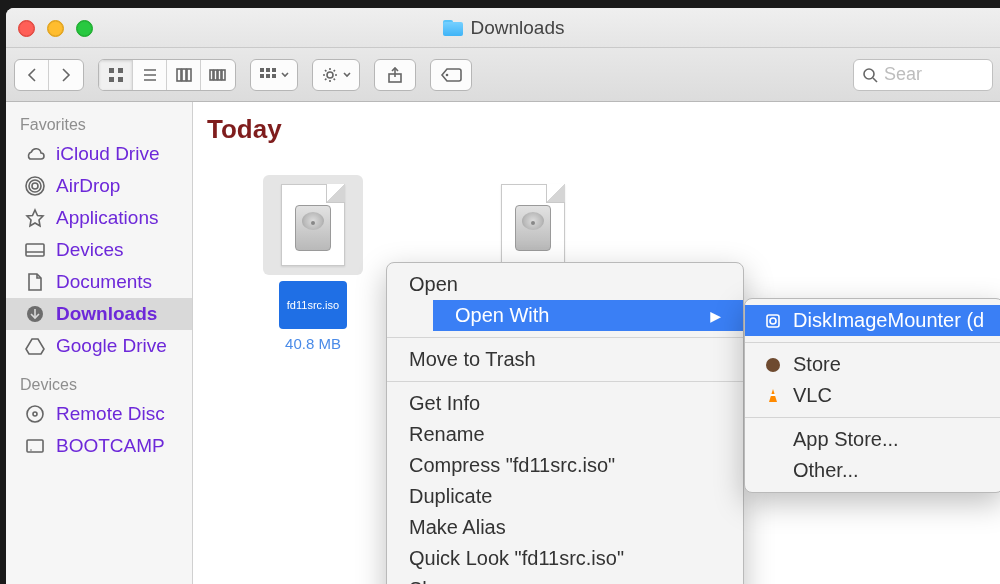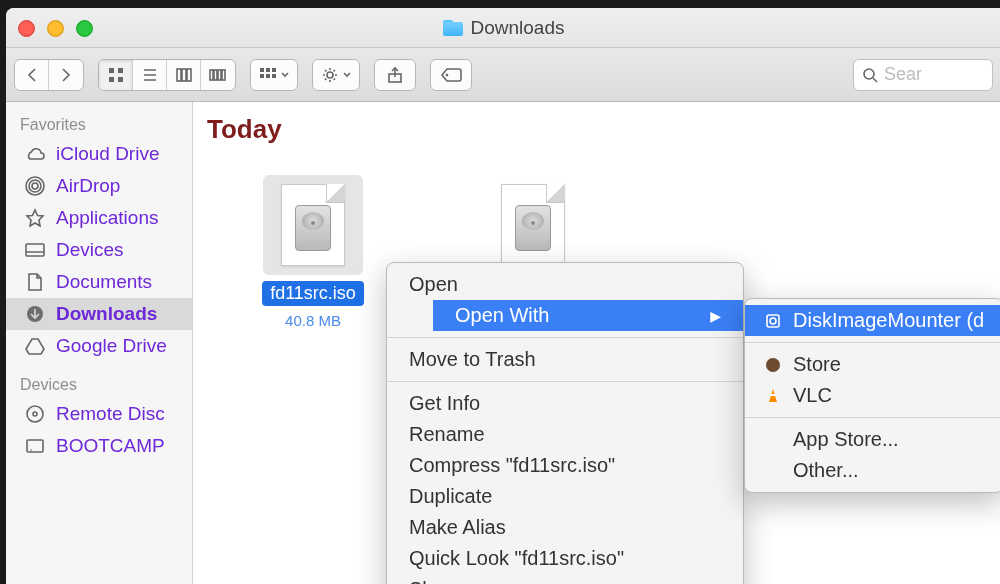--- a/index.html
+++ b/index.html
@@ -155,22 +155,22 @@
     gap:6px; position:relative;
   }
   .file .thumb {
     width: 100px; height: 100px;
     display:flex; align-items:center; justify-content:center;
   }
   .file.selected .thumb {
     background:#e5e5e5; border-radius:6px;
   }
   .file-name {
-    font-size:18px;
-    padding: 2px 8px; border-radius:4px;
+    font-size:11px;
+    padding: 18px 8px; border-radius:4px;
     white-space: nowrap;
   }
   .file.selected .file-name {
     background:#1f6fe5; color:#fff;
   }
   .file-size {
     font-size:15px; color:#8a8a8a;
   }
   .file.selected .file-size { color:#4a8be8;text-align:right; }
 

